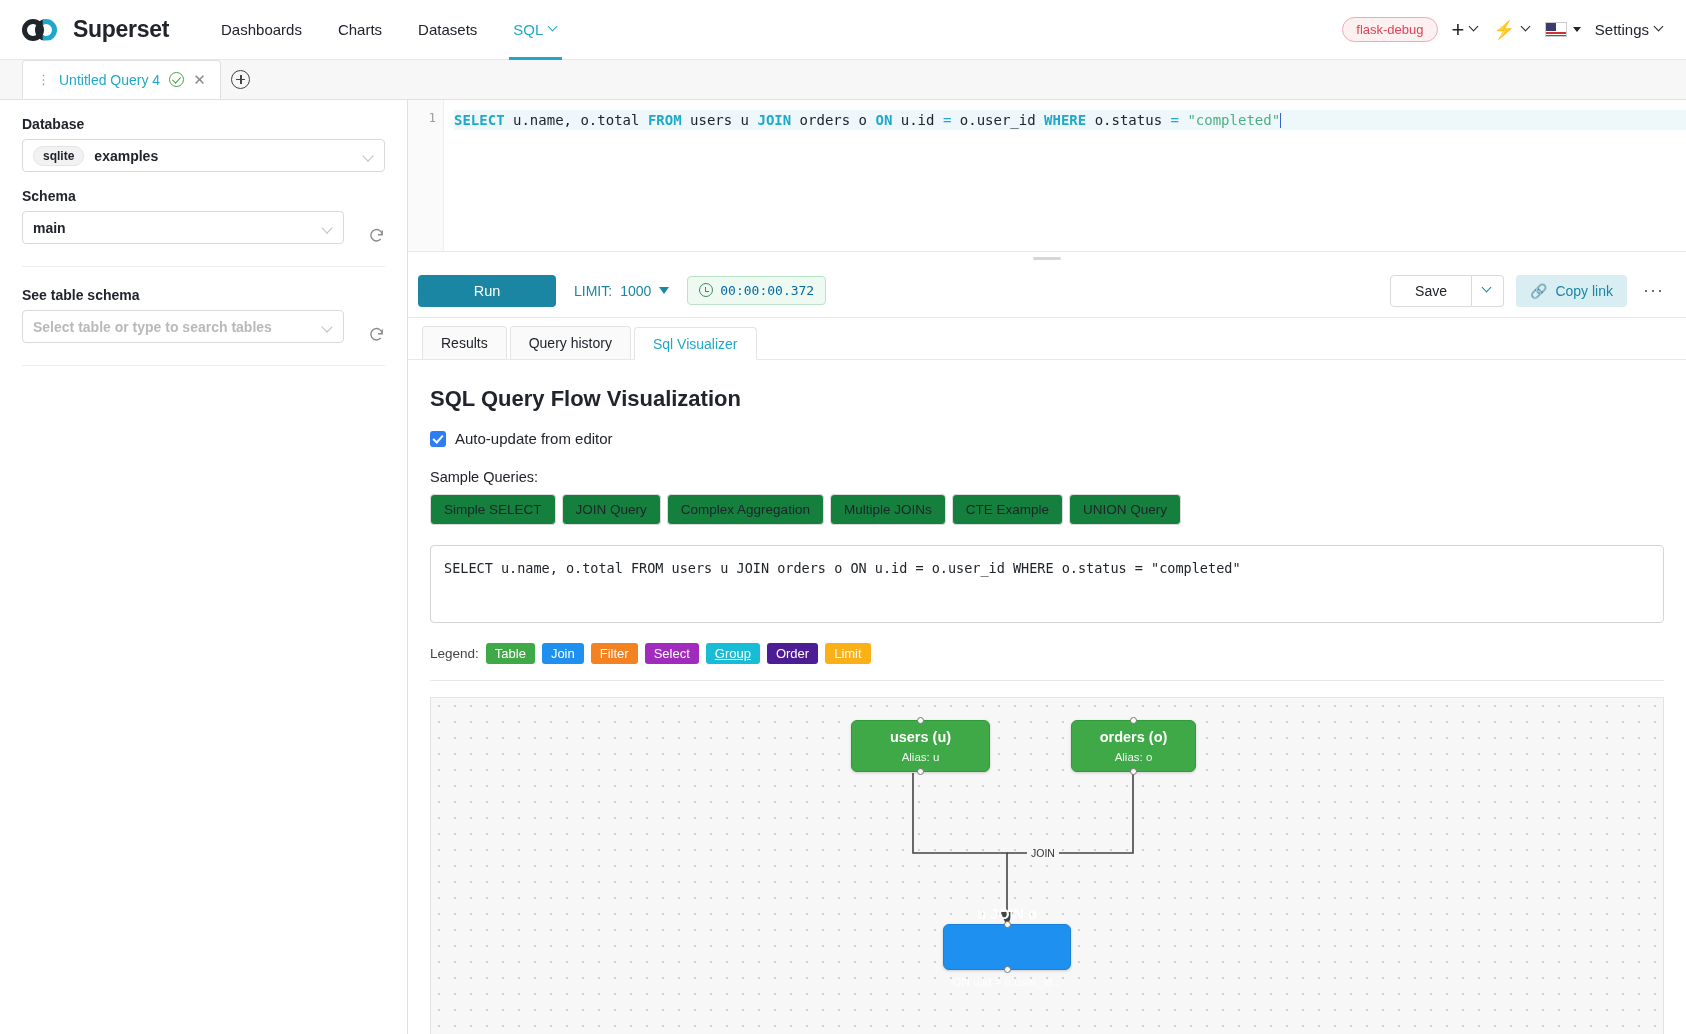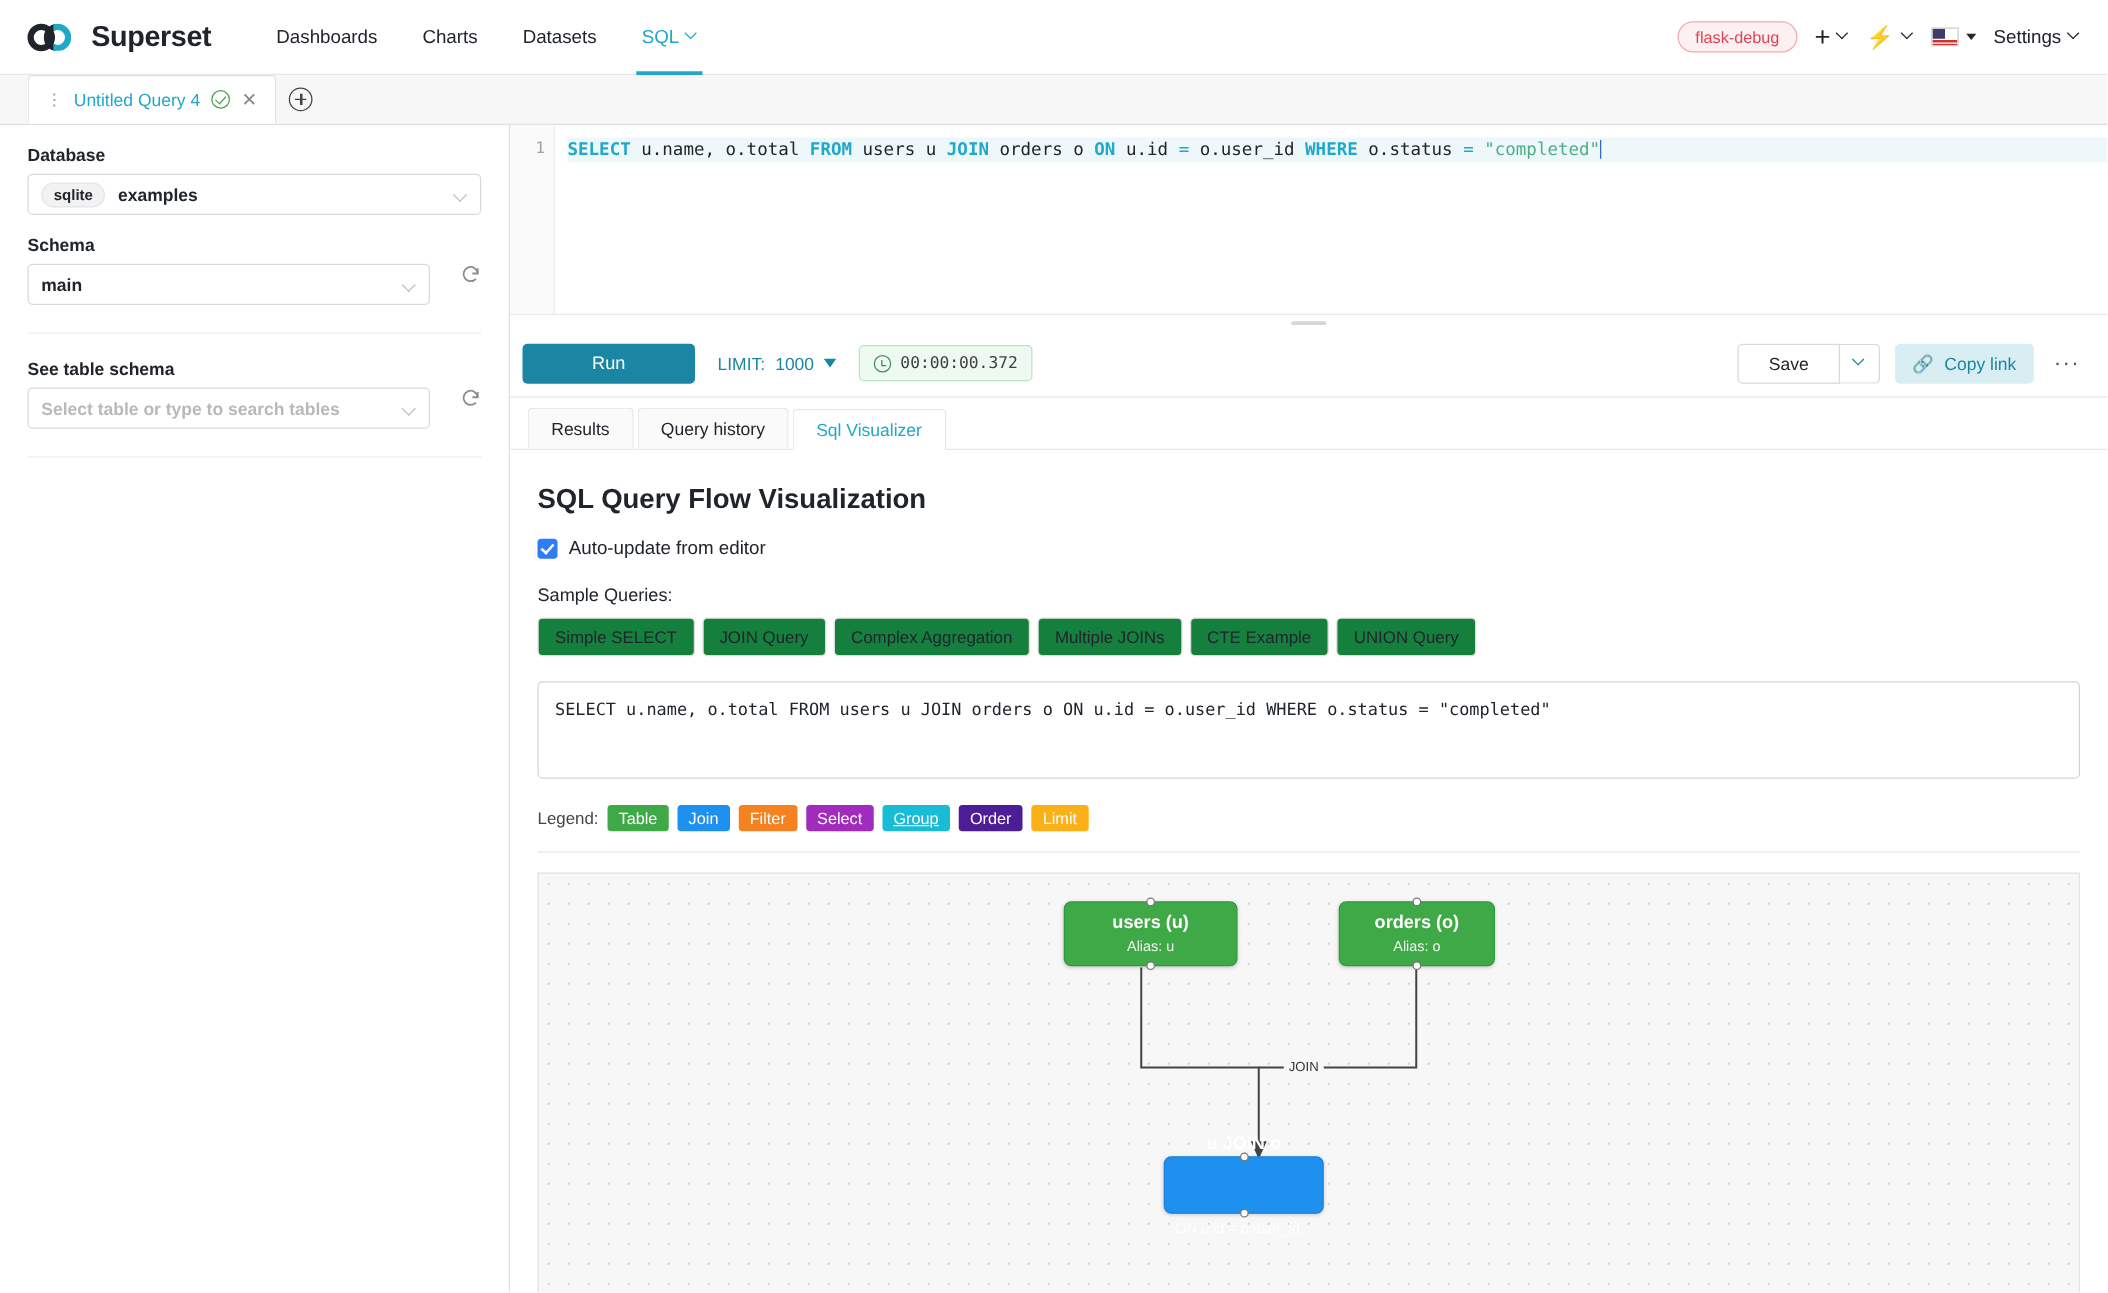--- a/index.html
+++ b/index.html
@@ -118,21 +118,21 @@
   .select-caret::before {
     content: ""; position: absolute; left: 0; top: 1px; width: 7px; height: 7px;
     border-right: 1.3px solid currentColor; border-bottom: 1.3px solid currentColor;
     transform: rotate(45deg);
   }
   .db-chip {
     background: #f2f2f2; border: 1px solid #e4e4e4; border-radius: 11px;
     font-size: 12px; padding: 2px 9px; margin-right: 10px; color: #20242b;
   }
   .field-group { margin-bottom: 16px; }
-  .row-with-refresh { display: flex; align-items: flex-start; gap: 24px; }
+  .row-with-refresh { display: flex; align-items: flex-end; gap: 24px; }
   .row-with-refresh .select-box { flex: 1; }
   .refresh-icon { width: 17px; height: 17px; color: #8c8c8c; flex-shrink: 0; }
   .divider-h { height: 1px; background: #ededed; margin: 22px 0 20px 0; }
 
   
   .rightpane { flex: 1; display: flex; flex-direction: column; min-width: 0; background: #fff; }
   .editor-area {
     height: 152px; background: #fff; border-bottom: 1px solid #e8e8e8;
     display: flex; position: relative;
   }
@@ -157,22 +157,22 @@
     border-bottom: 1px solid #e8e8e8; gap: 18px;
   }
   .run-btn {
     width: 138px; height: 32px; background: #1b86a3; color: #fff;
     border: none; border-radius: 4px; font-size: 14.5px; cursor: pointer;
     font-family: "Liberation Sans", sans-serif;
   }
   .limit-ctl { display: flex; align-items: center; gap: 8px; color: #1b86a3; font-size: 14px; cursor: pointer; }
   .limit-caret { width: 0; height: 0; border-left: 5px solid transparent; border-right: 5px solid transparent; border-top: 7px solid #1b86a3; }
   .timer-chip {
-    display: flex; align-items: flex-end; gap: 7px;
-    border: 1px solid #b9e3c6; background: #eefaf1; color: #404040;
+    display: flex; align-items: flex-start; gap: 7px;
+    border: 1px solid #b9e3c6; background: #eefaf1; color: #0369a1;
     border-radius: 4px; padding: 6px 11px; font-size: 13px;
     font-family: "DejaVu Sans Mono", monospace;
   }
   .clock-icon { width: 14px; height: 14px; border-radius: 50%; border: 1.3px solid #3d8b5f; position: relative; }
   .clock-icon::before { content:""; position:absolute; left:5px; top:2.5px; width:1.2px; height:4.5px; background:#3d8b5f; }
   .clock-icon::after { content:""; position:absolute; left:5px; top:6.5px; width:4px; height:1.2px; background:#3d8b5f; }
   .toolbar-right { margin-left: auto; display: flex; align-items: center; gap: 12px; }
   .save-group { display: flex; height: 32px; }
   .save-btn {
     border: 1px solid #d9d9d9; background: #fff; border-radius: 4px 0 0 4px;
@@ -478,21 +478,21 @@
               <div class="n-title">users (u)</div>
               <div class="n-sub">Alias: u</div>
               <span class="port bottom"></span>
             </div>
             <div class="node table-node" style="left: 640px; top: 22px; width: 125px; height: 52px;">
               <span class="port top"></span>
               <div class="n-title">orders (o)</div>
               <div class="n-sub">Alias: o</div>
               <span class="port bottom"></span>
             </div>
-            <div class="node join-node" style="left: 500px; top: 226px; width: 128px; height: 46px; gap: 48px;">
+            <div class="node join-node" style="left: 512px; top: 226px; width: 128px; height: 46px; gap: 48px;">
               <span class="port top"></span>
               <div class="n-title">u JOIN o</div>
               <div class="n-sub">ON u.id = o.user_id...</div>
               <span class="port bottom"></span>
             </div>
           </div>
       </div>
     </div>
 
   </div>

